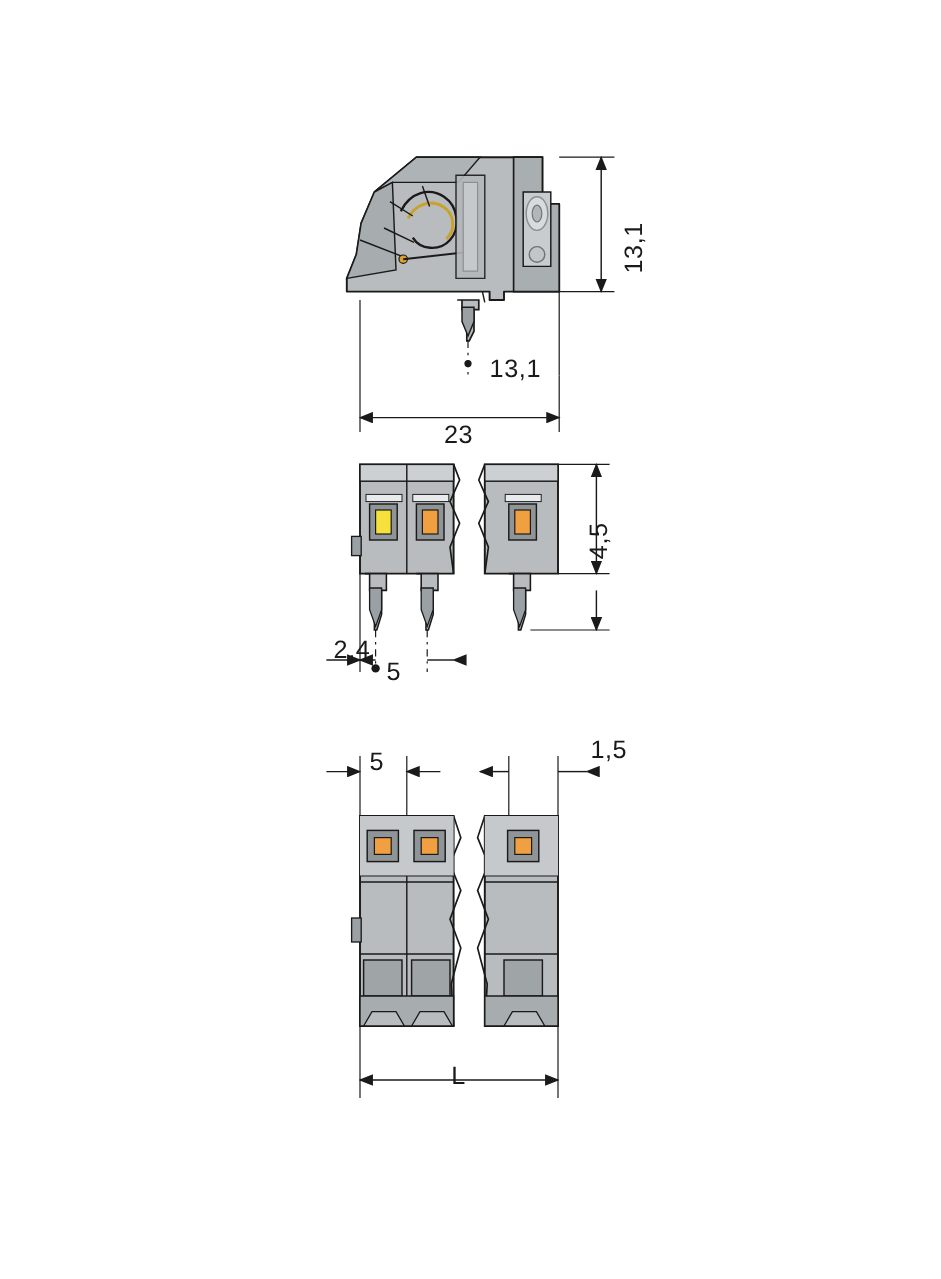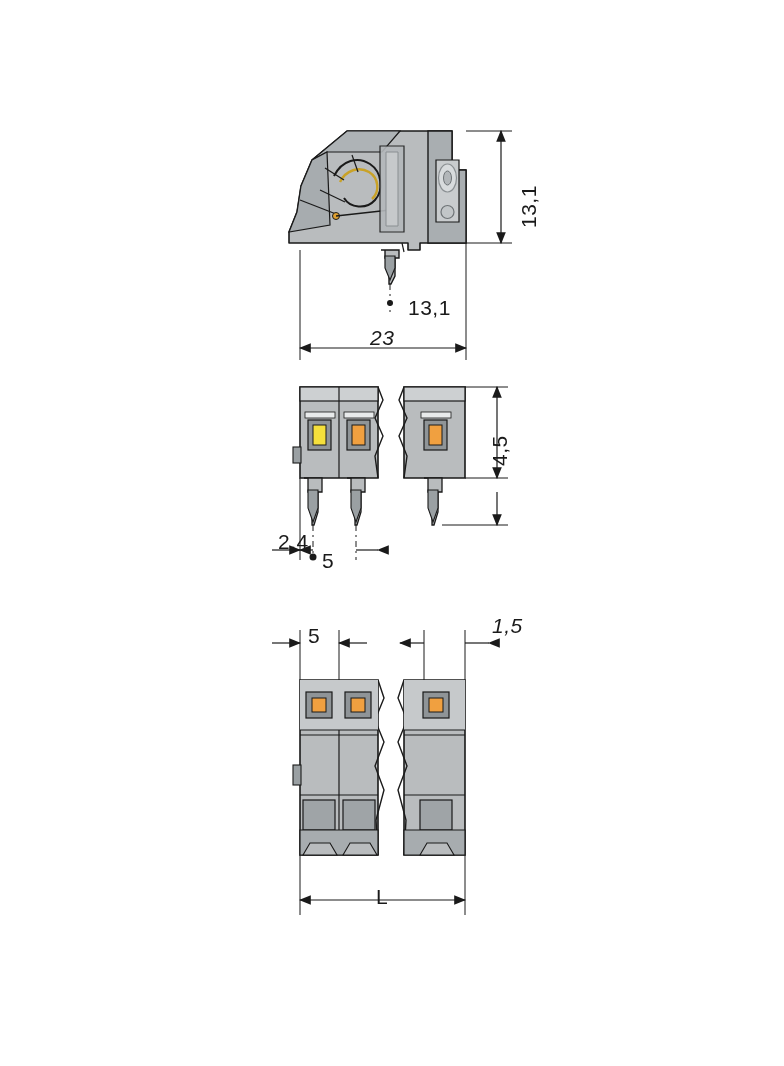--- a/index.html
+++ b/index.html
@@ -198,27 +198,27 @@
       <line x1="300" y1="855" x2="300" y2="915" stroke="#1a1a1a" stroke-width="1"></line>
       <line x1="465" y1="855" x2="465" y2="915" stroke="#1a1a1a" stroke-width="1"></line>
       <line x1="300" y1="900" x2="465" y2="900" stroke="#1a1a1a" stroke-width="1.2" marker-start="url(#arrHeadRev)" marker-end="url(#arrHead)"></line>
     </g>
   </svg>
 
   <div class="dim-label vert" style="left:517px; top:228px;">13,1</div>
 
   <div class="dim-label" style="left:408px; top:296px;">13,1</div>
 
-  <div class="dim-label" style="left:370px; top:326px;font-style:italic;">23</div>
+  <div class="dim-label" style="left:370px; top:351px;">23</div>
 
   <div class="dim-label vert" style="left:488px; top:466px;">4,5</div>
 
   <div class="dim-label" style="left:236px; top:530px;margin-left:42px;">2,4</div>
 
   <div class="dim-label" style="left:322px; top:549px;">5</div>
 
   <div class="dim-label" style="left:308px; top:624px;">5</div>
 
-  <div class="dim-label" style="left:492px; top:614px;font-style:italic;">1,5</div>
+  <div class="dim-label" style="left:492px; top:614px;">1,5</div>
 
   <div class="dim-label" style="left:376px; top:885px;">L</div>
 
 </div>
 
 </body></html>

